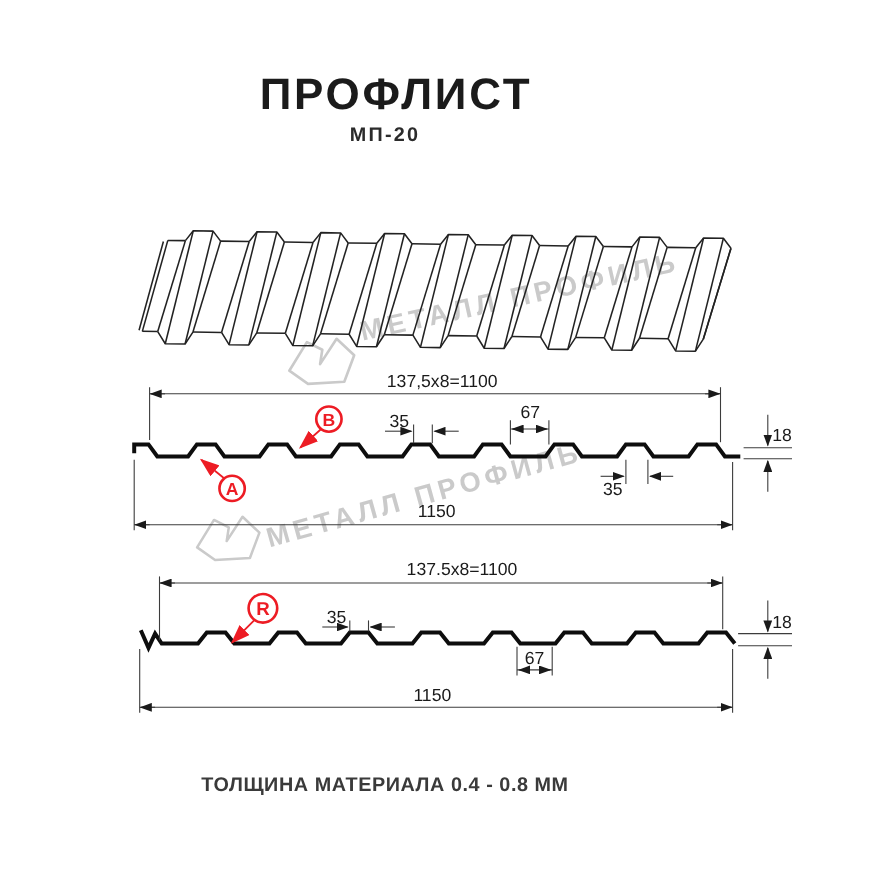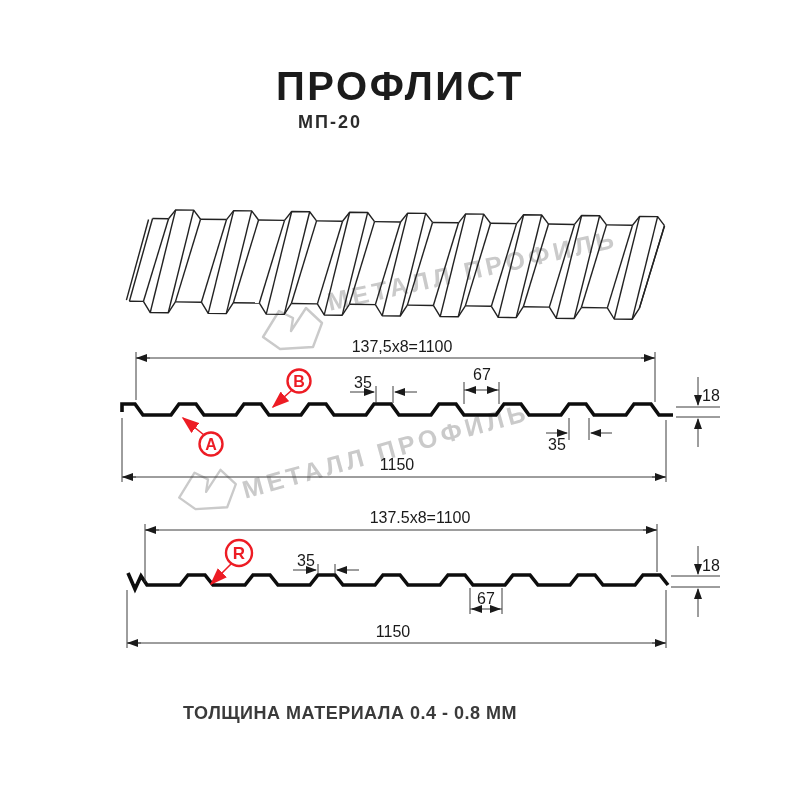--- a/index.html
+++ b/index.html
@@ -1,21 +1,21 @@
 <!DOCTYPE html>
 <html><head>
 <meta charset="utf-8">
 <style>
   html,body{margin:0;padding:0;background:#fff;}
   #page{position:relative;width:800px;height:800px;background:#ffffff;overflow:hidden;
         font-family:"Liberation Sans", sans-serif;}
   .title{position:absolute;top:64px;left:0;width:720px;text-align:center;
-         font-size:40px;font-weight:800;letter-spacing:2.5px;color:#1b1b1b;padding-left:40px;}
+         font-size:40px;font-weight:800;letter-spacing:2.5px;color:#1b1b1b;}
   .subtitle{position:absolute;top:112px;left:0;width:660px;text-align:center;
-            font-size:18px;font-weight:700;letter-spacing:2px;color:#2b2b2b;}
+            font-size:18px;font-weight:700;letter-spacing:2px;color:#2b2b2b;padding-left:20px;}
   .footer-note{position:absolute;top:703px;left:0;width:700px;text-align:center;
                font-size:18px;font-weight:600;letter-spacing:0.5px;color:#3a3a3a;}
   .wm-text{position:absolute;white-space:nowrap;font-size:25px;font-weight:700;
            letter-spacing:4px;color:#cacaca;z-index:1;}
   .wm1{left:328px;top:288px;transform:rotate(-12.5deg);transform-origin:0 50%;}
   .wm2{left:243px;top:476px;transform:rotate(-15.5deg);transform-origin:0 50%;}
   .wm-logo{position:absolute;z-index:1;}
   svg#draw{position:absolute;left:0;top:0;z-index:2;}
   .thin{stroke:#3c3c3c;stroke-width:1;fill:none;}
   .thick{stroke:#0d0d0d;stroke-width:3.6;fill:none;stroke-linejoin:miter;}

